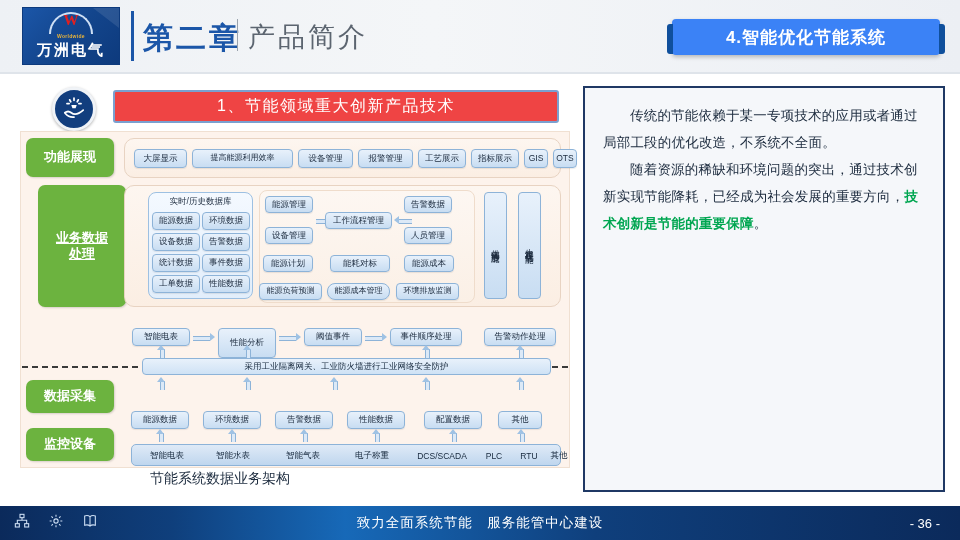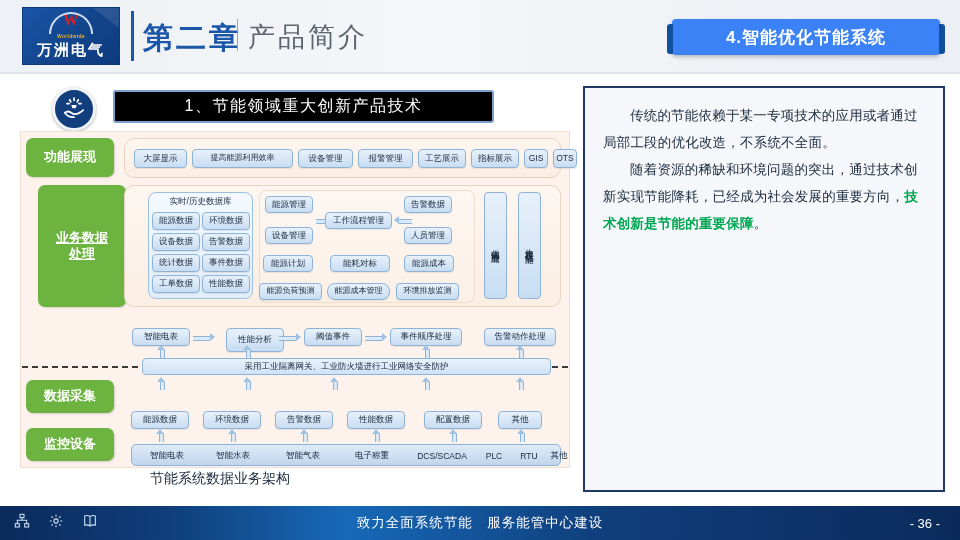--- a/index.html
+++ b/index.html
@@ -73,22 +73,22 @@
 
   
   .bulb-badge {
     position:absolute; left:52px; top:87px; width:44px; height:44px; border-radius:50%;
     background:#123e7e; border:3px solid #f0f3f7;
     box-shadow:0 1px 3px rgba(0,0,0,.3);
     display:flex; align-items:center; justify-content:center;
   }
   .bulb-badge svg { width:26px; height:26px; }
   .subtitle-bar {
-    position:absolute; left:113px; top:90px; width:381px; height:33px;
-    background:#000000; border:2px solid #7ba0d0; border-radius:3px;
+    position:absolute; left:113px; top:90px; width:446px; height:33px;
+    background:#ef4444; border:2px solid #7ba0d0; border-radius:3px;
     display:flex; align-items:center; justify-content:center;
   }
   .subtitle-bar span { color:#ffffff; font-size:16px; letter-spacing:1.5px; }
 
   
   .diagram {
     position:absolute; left:20px; top:131px; width:550px; height:337px;
     background:#fdf3ec;
     border:1px solid #f0e0d2;
   }
@@ -322,21 +322,21 @@
 
 <div class="vbar vbar-1">
   <span>优化调度节能</span>
 </div>
 <div class="vbar vbar-2">
   <span>生产过程优化节能</span>
 </div>
 
 <div class="node" style="left:132px;top:328px;width:58px;height:18px;">智能电表</div>
 <div class="arrow-r" style="left:193px;top:333px;width:22px;"></div>
-<div class="node" style="left:226px;top:328px;width:58px;height:24px;">性能分析</div>
+<div class="node" style="left:218px;top:328px;width:58px;height:30px;">性能分析</div>
 <div class="arrow-r" style="left:279px;top:333px;width:22px;"></div>
 <div class="node" style="left:304px;top:328px;width:58px;height:18px;">阈值事件</div>
 <div class="arrow-r" style="left:365px;top:333px;width:22px;"></div>
 <div class="node" style="left:390px;top:328px;width:72px;height:18px;">事件顺序处理</div>
 <div class="node" style="left:484px;top:328px;width:72px;height:18px;">告警动作处理</div>
 
 <div class="arrow-up" style="left:157px;top:345px;"></div>
 <div class="arrow-up" style="left:243px;top:345px;"></div>
 <div class="arrow-up" style="left:422px;top:345px;"></div>
 <div class="arrow-up" style="left:516px;top:345px;"></div>

